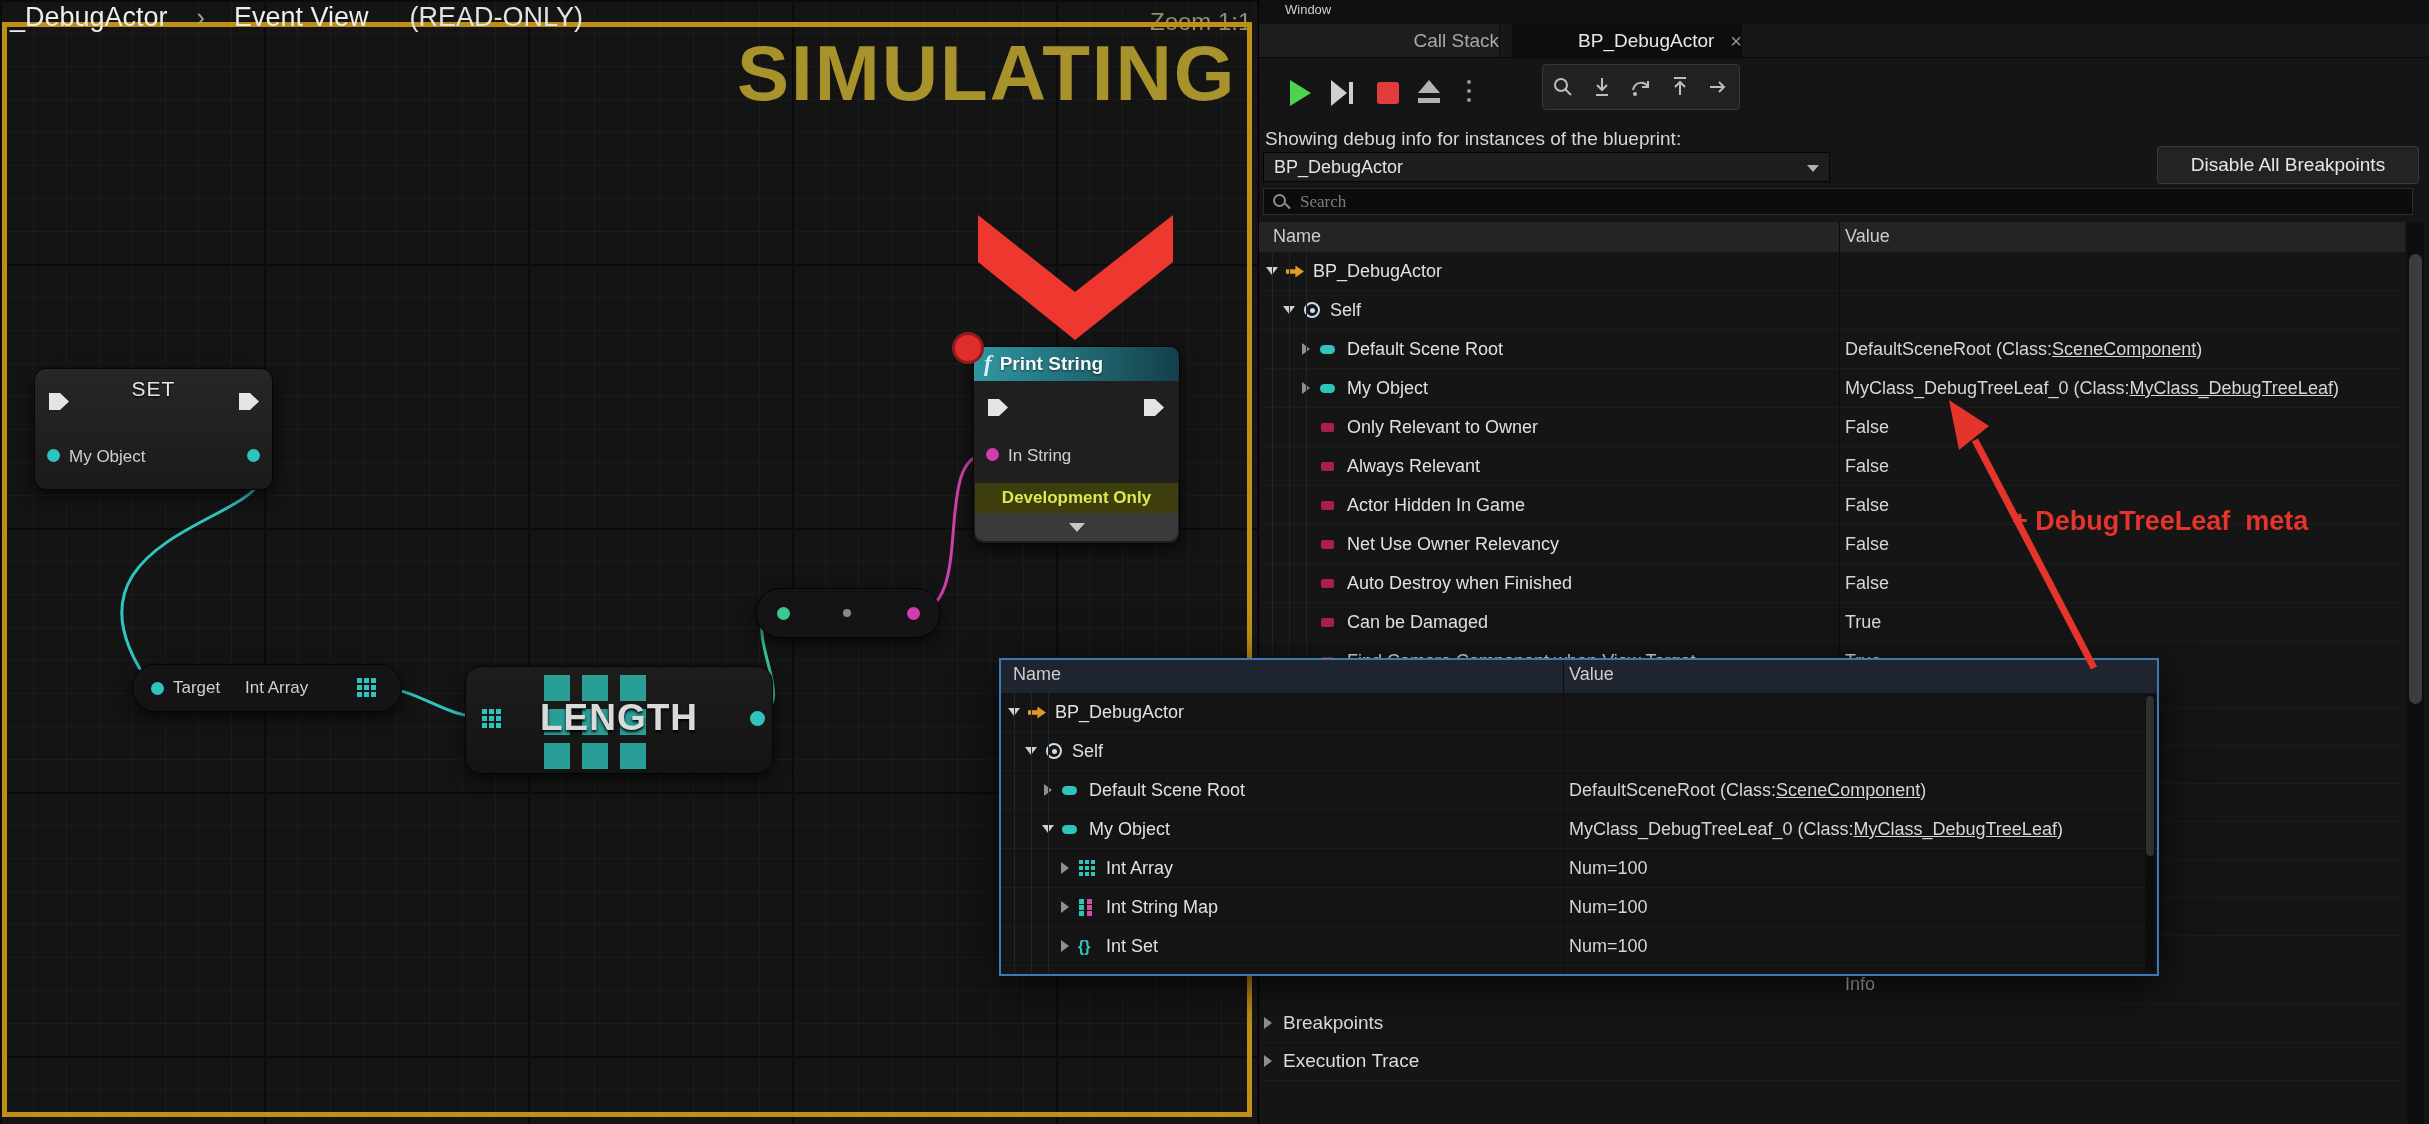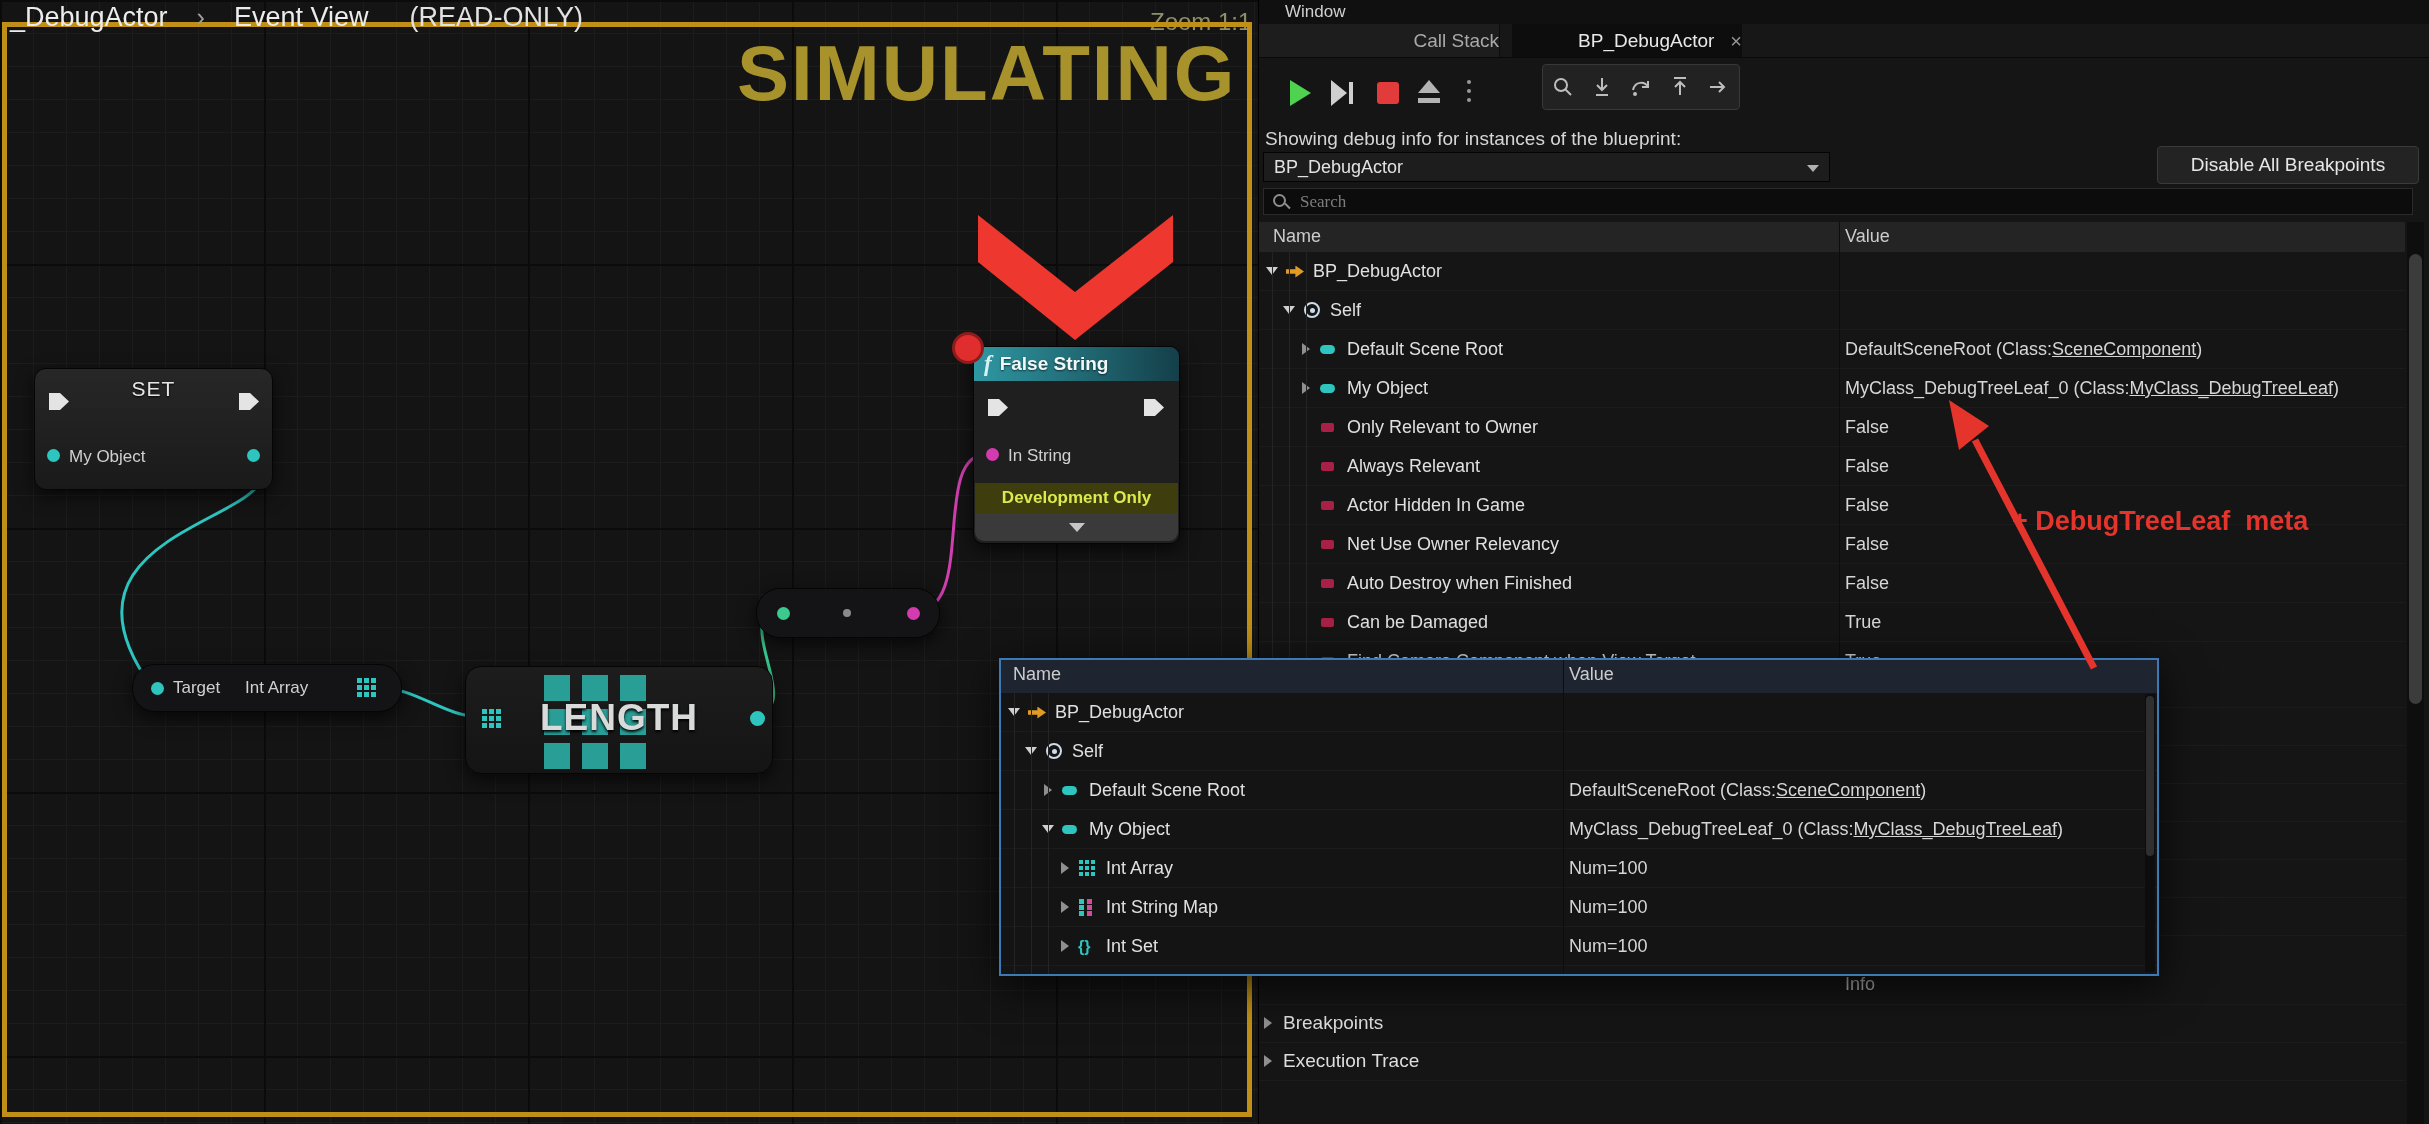--- a/index.html
+++ b/index.html
@@ -61,21 +61,21 @@
     border-radius:0 0 9px 9px;display:flex;align-items:center;justify-content:center}
   .strip-chevron{width:0;height:0;border-left:8px solid transparent;border-right:8px solid transparent;
     border-top:9px solid #c6c6c6}
   #breakpoint{position:absolute;left:952px;top:332px;width:26px;height:26px;border-radius:50%;
     background:#e02d2d;border:3px solid #8f1b1b;z-index:6}
 
   
   #panel{position:absolute;left:1258px;top:0;width:1171px;height:1124px;background:#151515;z-index:10;
     border-left:1px solid #000}
   #menu-row{position:absolute;left:0;top:0;width:100%;height:24px;background:#101010}
-  #menu-window{position:absolute;left:26px;top:2px;font-size:17px;color:#cfcfcf}
+  #menu-window{position:absolute;left:26px;top:2px;font-size:13px;color:#cfcfcf}
   #tabbar{position:absolute;left:0;top:24px;width:100%;height:33px;background:#171717;border-bottom:1px solid #090909}
   .tab{position:absolute;top:0;height:33px;display:flex;align-items:center;justify-content:flex-end;font-size:19px}
   #tab-callstack{left:0;width:240px;background:#1d1d1d;color:#a9a9a9;border-right:1px solid #0c0c0c}
   #tab-bpdebug{left:253px;width:230px;background:#0d0d0d;color:#e8e8e8}
   .tab-close{margin-left:16px;color:#969696;font-size:20px;line-height:1}
   #tb-resume{position:absolute;left:31px;top:80px;width:0;height:0;border-left:21px solid #4fd24f;
     border-top:13px solid transparent;border-bottom:13px solid transparent}
   #tb-skip{position:absolute;left:72px;top:80px;width:24px;height:26px}
   #tb-skip::before{content:'';position:absolute;left:0;top:0;width:0;height:0;border-left:16px solid #cfcfcf;
     border-top:13px solid transparent;border-bottom:13px solid transparent}
@@ -207,21 +207,21 @@
 
     <div class="node" id="node-conv">
       <span class="pindot green" style="left:20px;top:18px"></span>
       <span class="graydot" style="left:86px;top:20px"></span>
       <span class="pindot magenta" style="left:150px;top:18px"></span>
     </div>
 
     <div class="node" id="node-print">
       <div class="print-head">
         <span class="fn-glyph">f</span>
-        <span class="print-title">False String</span>
+        <span class="print-title">Print String</span>
       </div>
       <span class="execpin" style="left:14px;top:52px"></span>
       <span class="execpin" style="left:170px;top:52px"></span>
       <span class="pindot magenta" style="left:12px;top:101px"></span>
       <span class="pinlabel" style="left:34px;top:99px">In String</span>
       <div class="dev-banner">Development Only</div>
       <div class="expand-strip">
         <span class="strip-chevron"></span>
       </div>
     </div>

